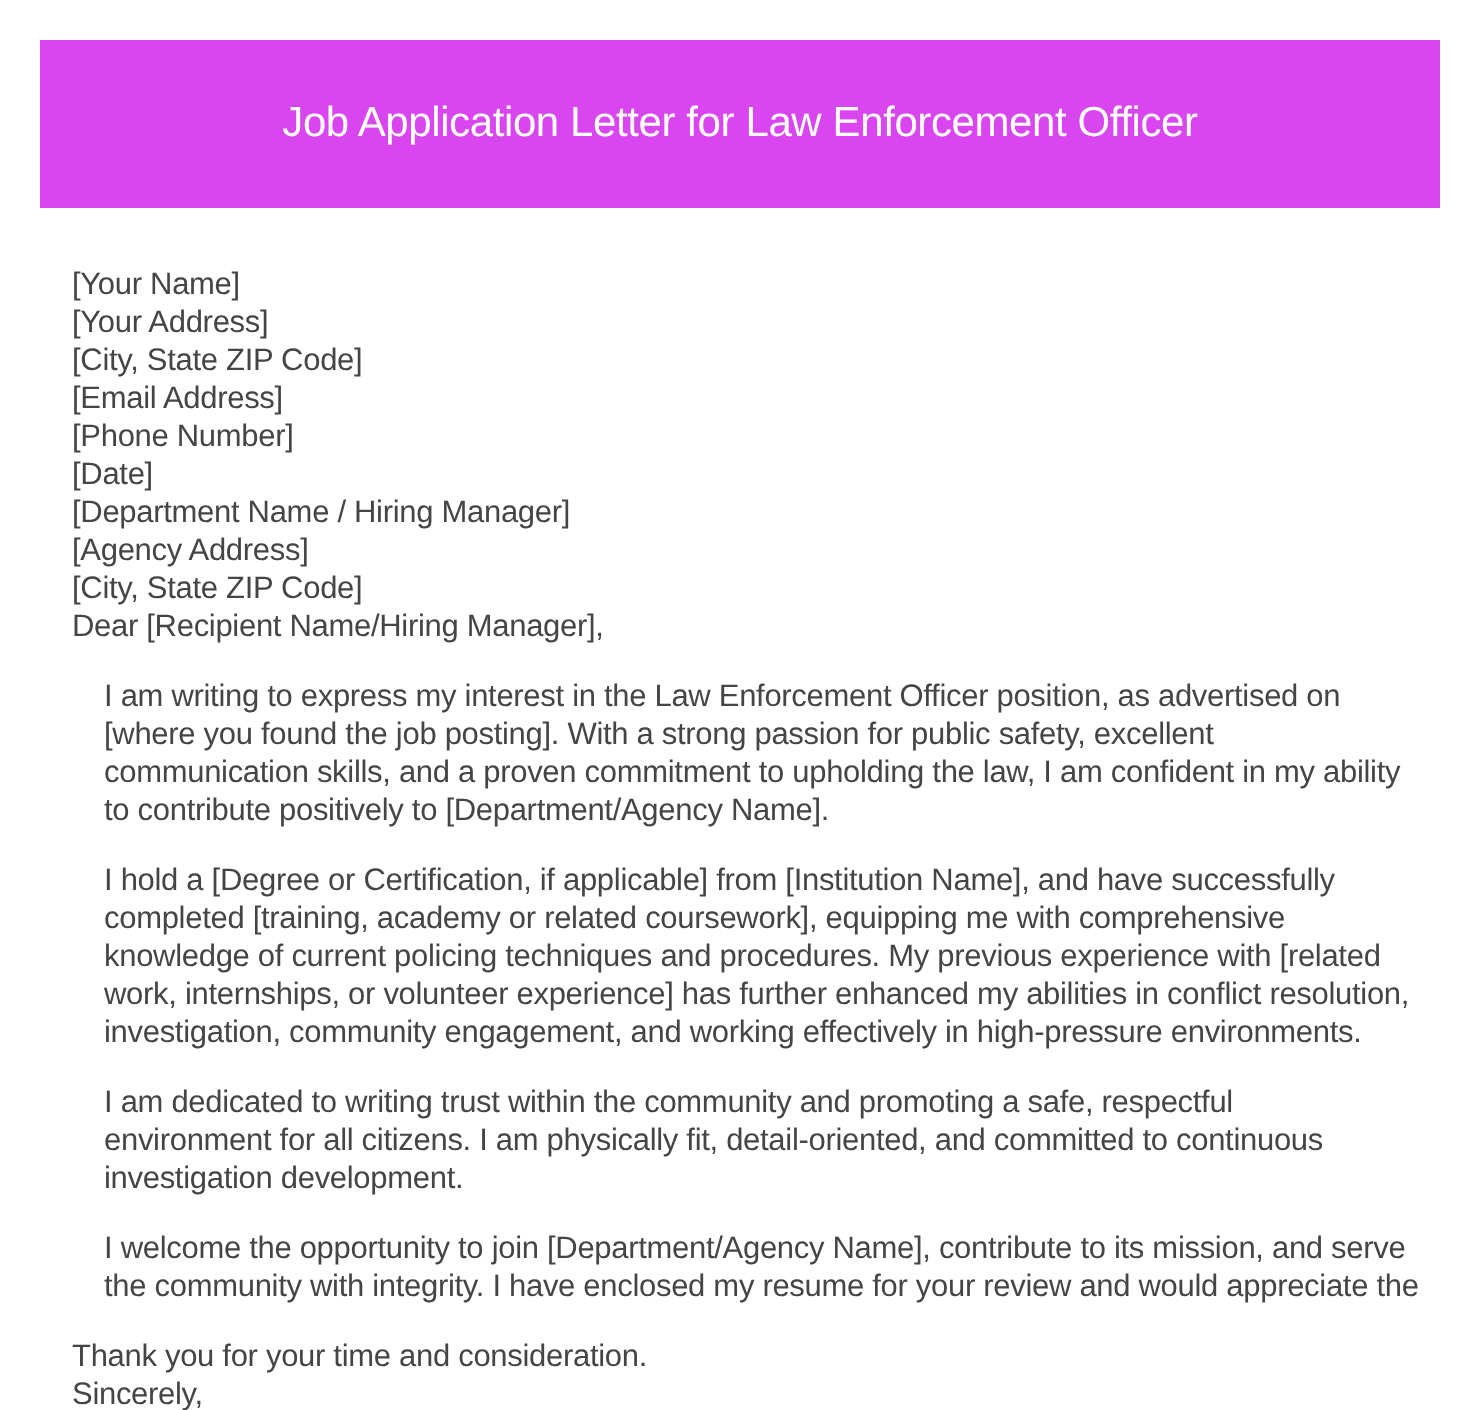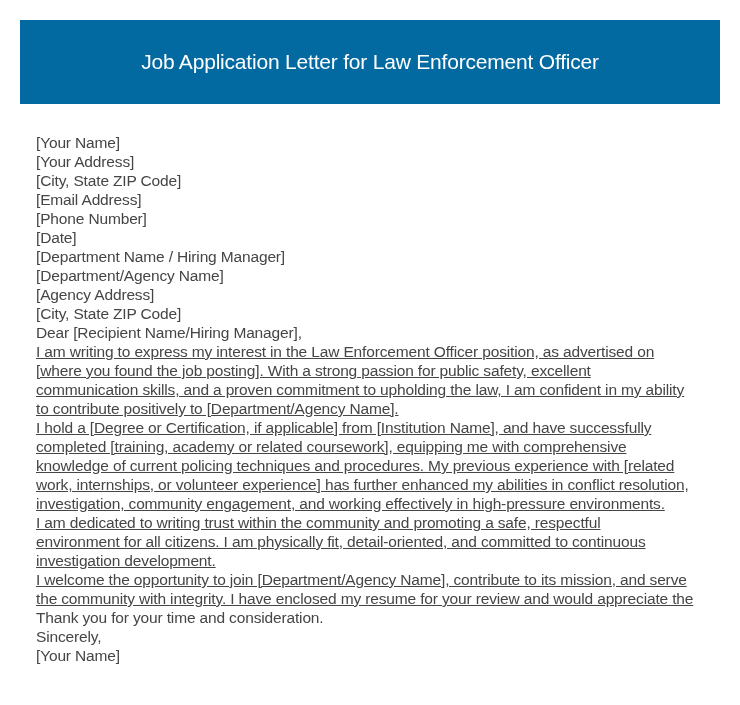--- a/index.html
+++ b/index.html
@@ -1,48 +1,47 @@
 <!DOCTYPE html>
 <html><head>
 <meta charset="utf-8">
 <style>
   html, body { margin: 0; padding: 0; background: #ffffff; }
   body { width: 740px; height: 705px; position: relative; overflow: hidden; }
   .header {
     position: absolute; left: 20px; top: 20px; width: 700px; height: 84px;
-    background: #0369a1; display: flex; align-items: center; justify-content: center;
+    background: #d946ef; display: flex; align-items: center; justify-content: center;
   }
   .header h1 {
     margin: 0; color: #ffffff; font-family: "Liberation Sans", sans-serif;
     font-weight: normal; font-size: 21px; letter-spacing: -0.2px;
   }
   .letter {
     position: absolute; left: 36px; top: 133px; width: 705px;
     font-family: "Liberation Sans", sans-serif; font-size: 15.5px; line-height: 19px;
     color: #454545; letter-spacing: -0.15px;
   }
   .letter .line { display: block; white-space: nowrap; }
-  .letter p { margin: 0; text-decoration: underline; }
+  .letter p { margin: 16px; }
 </style>
 </head>
 <body>
 
 <div class="header">
   <h1>Job Application Letter for Law Enforcement Officer</h1>
 </div>
 
 <div class="letter">
   <span class="line">[Your Name]</span>
   <span class="line">[Your Address]</span>
   <span class="line">[City, State ZIP Code]</span>
   <span class="line">[Email Address]</span>
   <span class="line">[Phone Number]</span>
   <span class="line">[Date]</span>
   <span class="line">[Department Name / Hiring Manager]</span>
-  <span class="line">[Department/Agency Name]</span>
   <span class="line">[Agency Address]</span>
   <span class="line">[City, State ZIP Code]</span>
   <span class="line">Dear [Recipient Name/Hiring Manager],</span>
 
   <p>
     <span class="line">I am writing to express my interest in the Law Enforcement Officer position, as advertised on</span>
     <span class="line">[where you found the job posting]. With a strong passion for public safety, excellent</span>
     <span class="line">communication skills, and a proven commitment to upholding the law, I am confident in my ability</span>
     <span class="line">to contribute positively to [Department/Agency Name].</span>
   </p>

